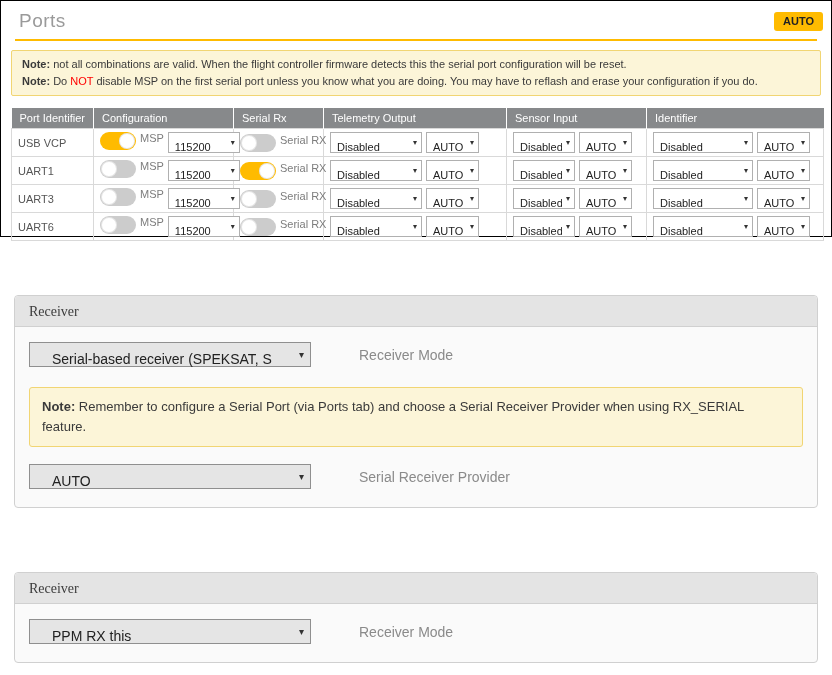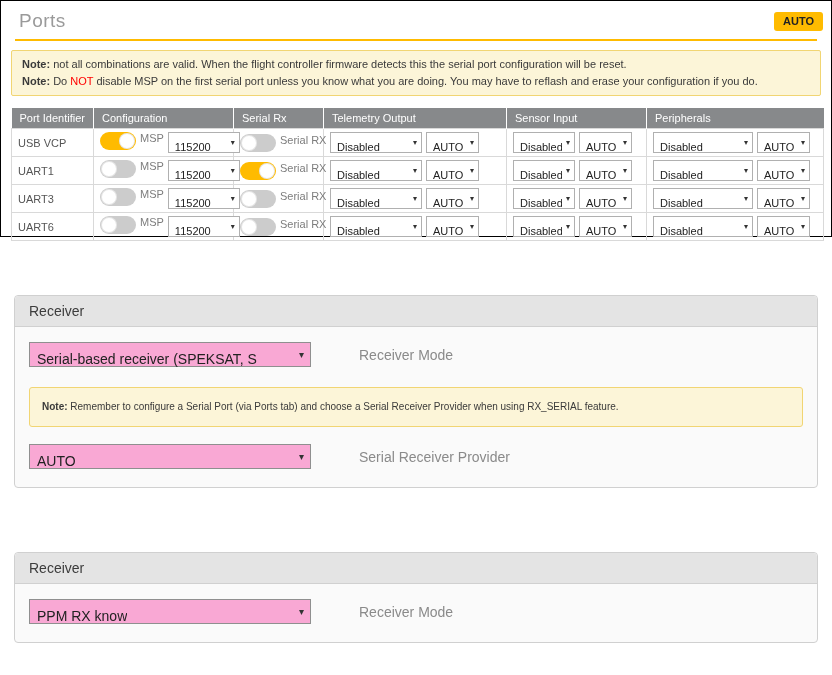--- a/index.html
+++ b/index.html
@@ -113,36 +113,36 @@
     background: #fafafa;
   }
   .panel-middle { margin-top: 58px; }
   .panel-bottom { margin-top: 64px; }
   .panel-header {
     height: 31px; line-height: 31px;
     padding-left: 14px;
     background: #e4e4e4;
     border-bottom: 1px solid #d0d0d0;
     border-radius: 4px 4px 0 0;
-    font-size: 14px; color: #3c3c3c;
+    font-size: 14px; color: #3c3c3c; font-family: Liberation Serif, serif;
   }
   .panel-body { padding: 15px 14px 18px 14px; }
   .field-row { display: flex; align-items: center; }
   .select-lg {
     width: 282px; height: 25px;
     border: 1px solid #8f8f8f;
     font-size: 14px;
-    background: #f9a8d4;
-    padding: 0 6px 0 7px;
+    background: #e5e5e5;
+    padding: 0 6px 0 22px;
   }
   .select-lg .arrow { font-size: 10px; }
   .field-label { color: #8a8a8a; font-size: 14px; margin-left: 48px; }
   .panel-note {
     margin: 20px 0 17px 0;
-    font-size: 10px; line-height: 20px;
+    font-size: 13px; line-height: 20px;
     padding: 9px 12px;
     border-radius: 3px;
   }
 </style>
 </head>
 <body>
 
 <div class="ports-section">
   <div class="ports-header">
     <h1 class="page-title">Ports</h1>
@@ -164,21 +164,21 @@
         <col style="width:140px">
         <col style="width:177px">
     </colgroup>
     <thead>
       <tr>
         <th>Port Identifier</th>
         <th>Configuration</th>
         <th>Serial Rx</th>
         <th>Telemetry Output</th>
         <th>Sensor Input</th>
-        <th>Peripherals</th>
+        <th>Identifier</th>
       </tr>
     </thead>
     <tbody>
 
       <tr>
         <td>USB VCP</td>
         <td>
             <div class="cell-flex">
           <span class="toggle on">
                 <span class="knob"></span>
@@ -441,19 +441,19 @@
       <span class="field-label">Serial Receiver Provider</span>
     </div>
   </div>
 </div>
 
 <div class="panel panel-bottom">
   <div class="panel-header">Receiver</div>
   <div class="panel-body">
     <div class="field-row">
       <span class="select select-lg">
-          <span class="val">PPM RX know</span>
+          <span class="val">PPM RX this</span>
           <span class="arrow">▾</span>
         </span>
       <span class="field-label">Receiver Mode</span>
     </div>
   </div>
 </div>
 
 </body></html>

